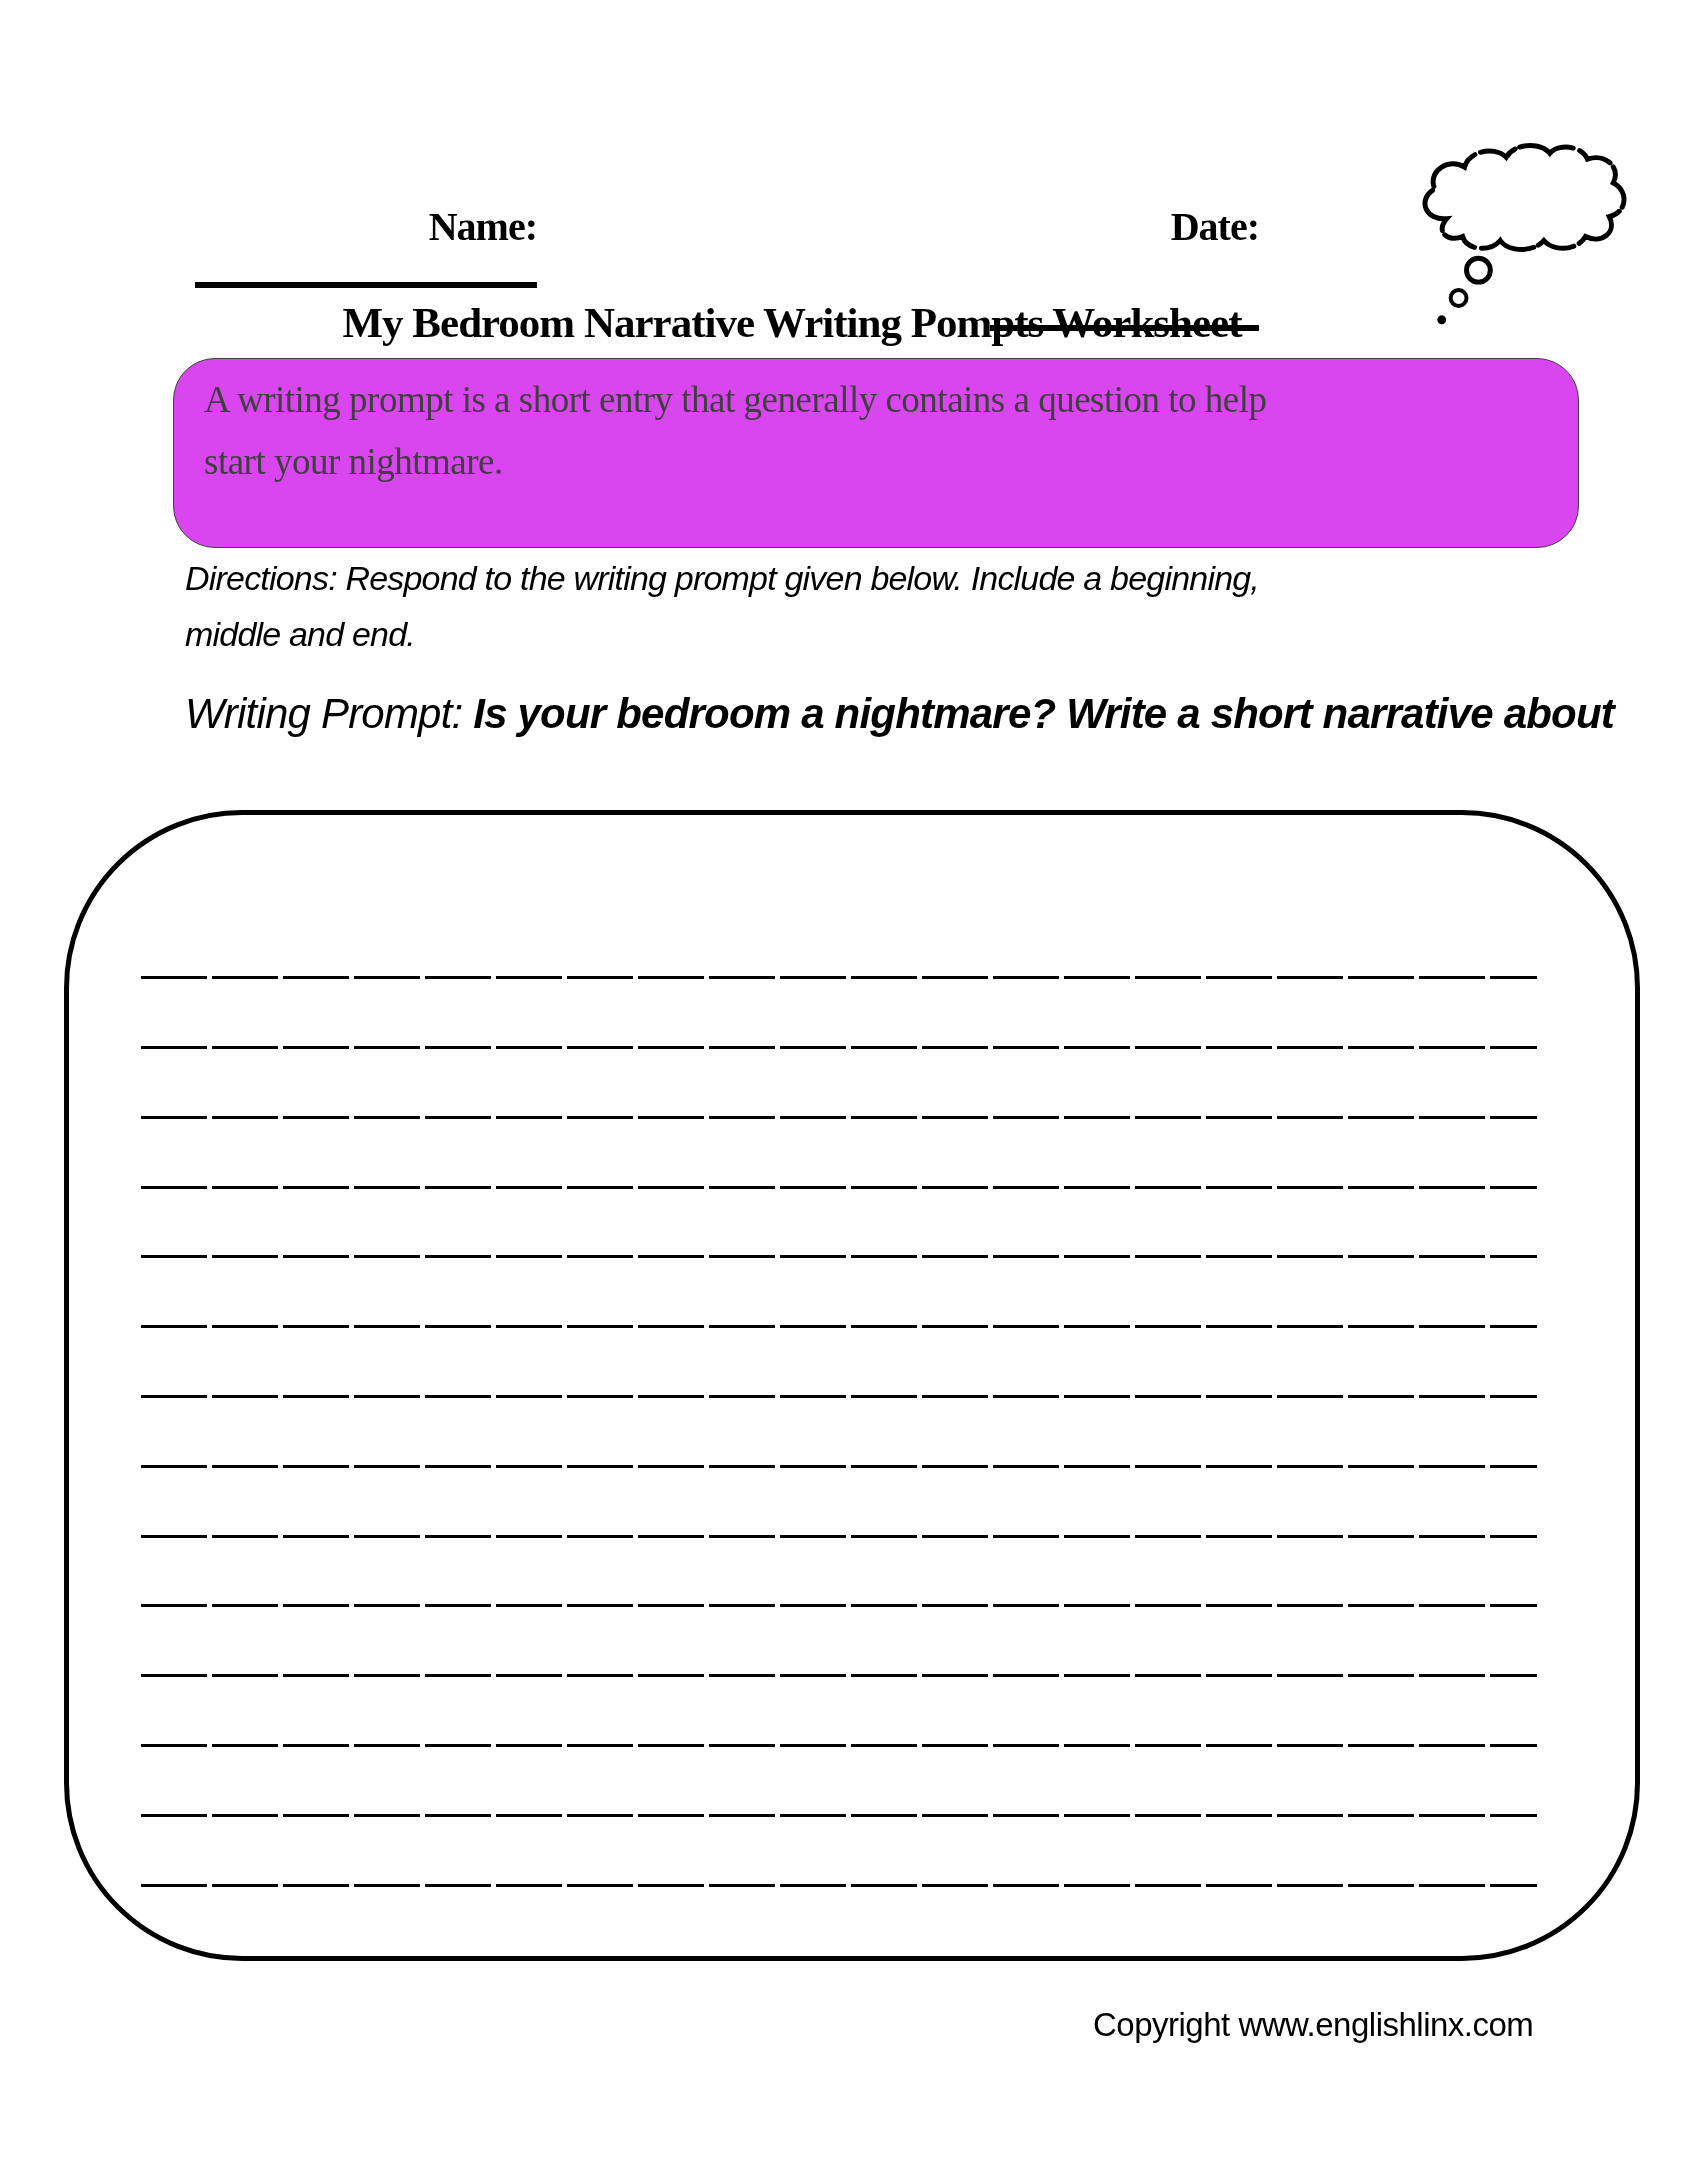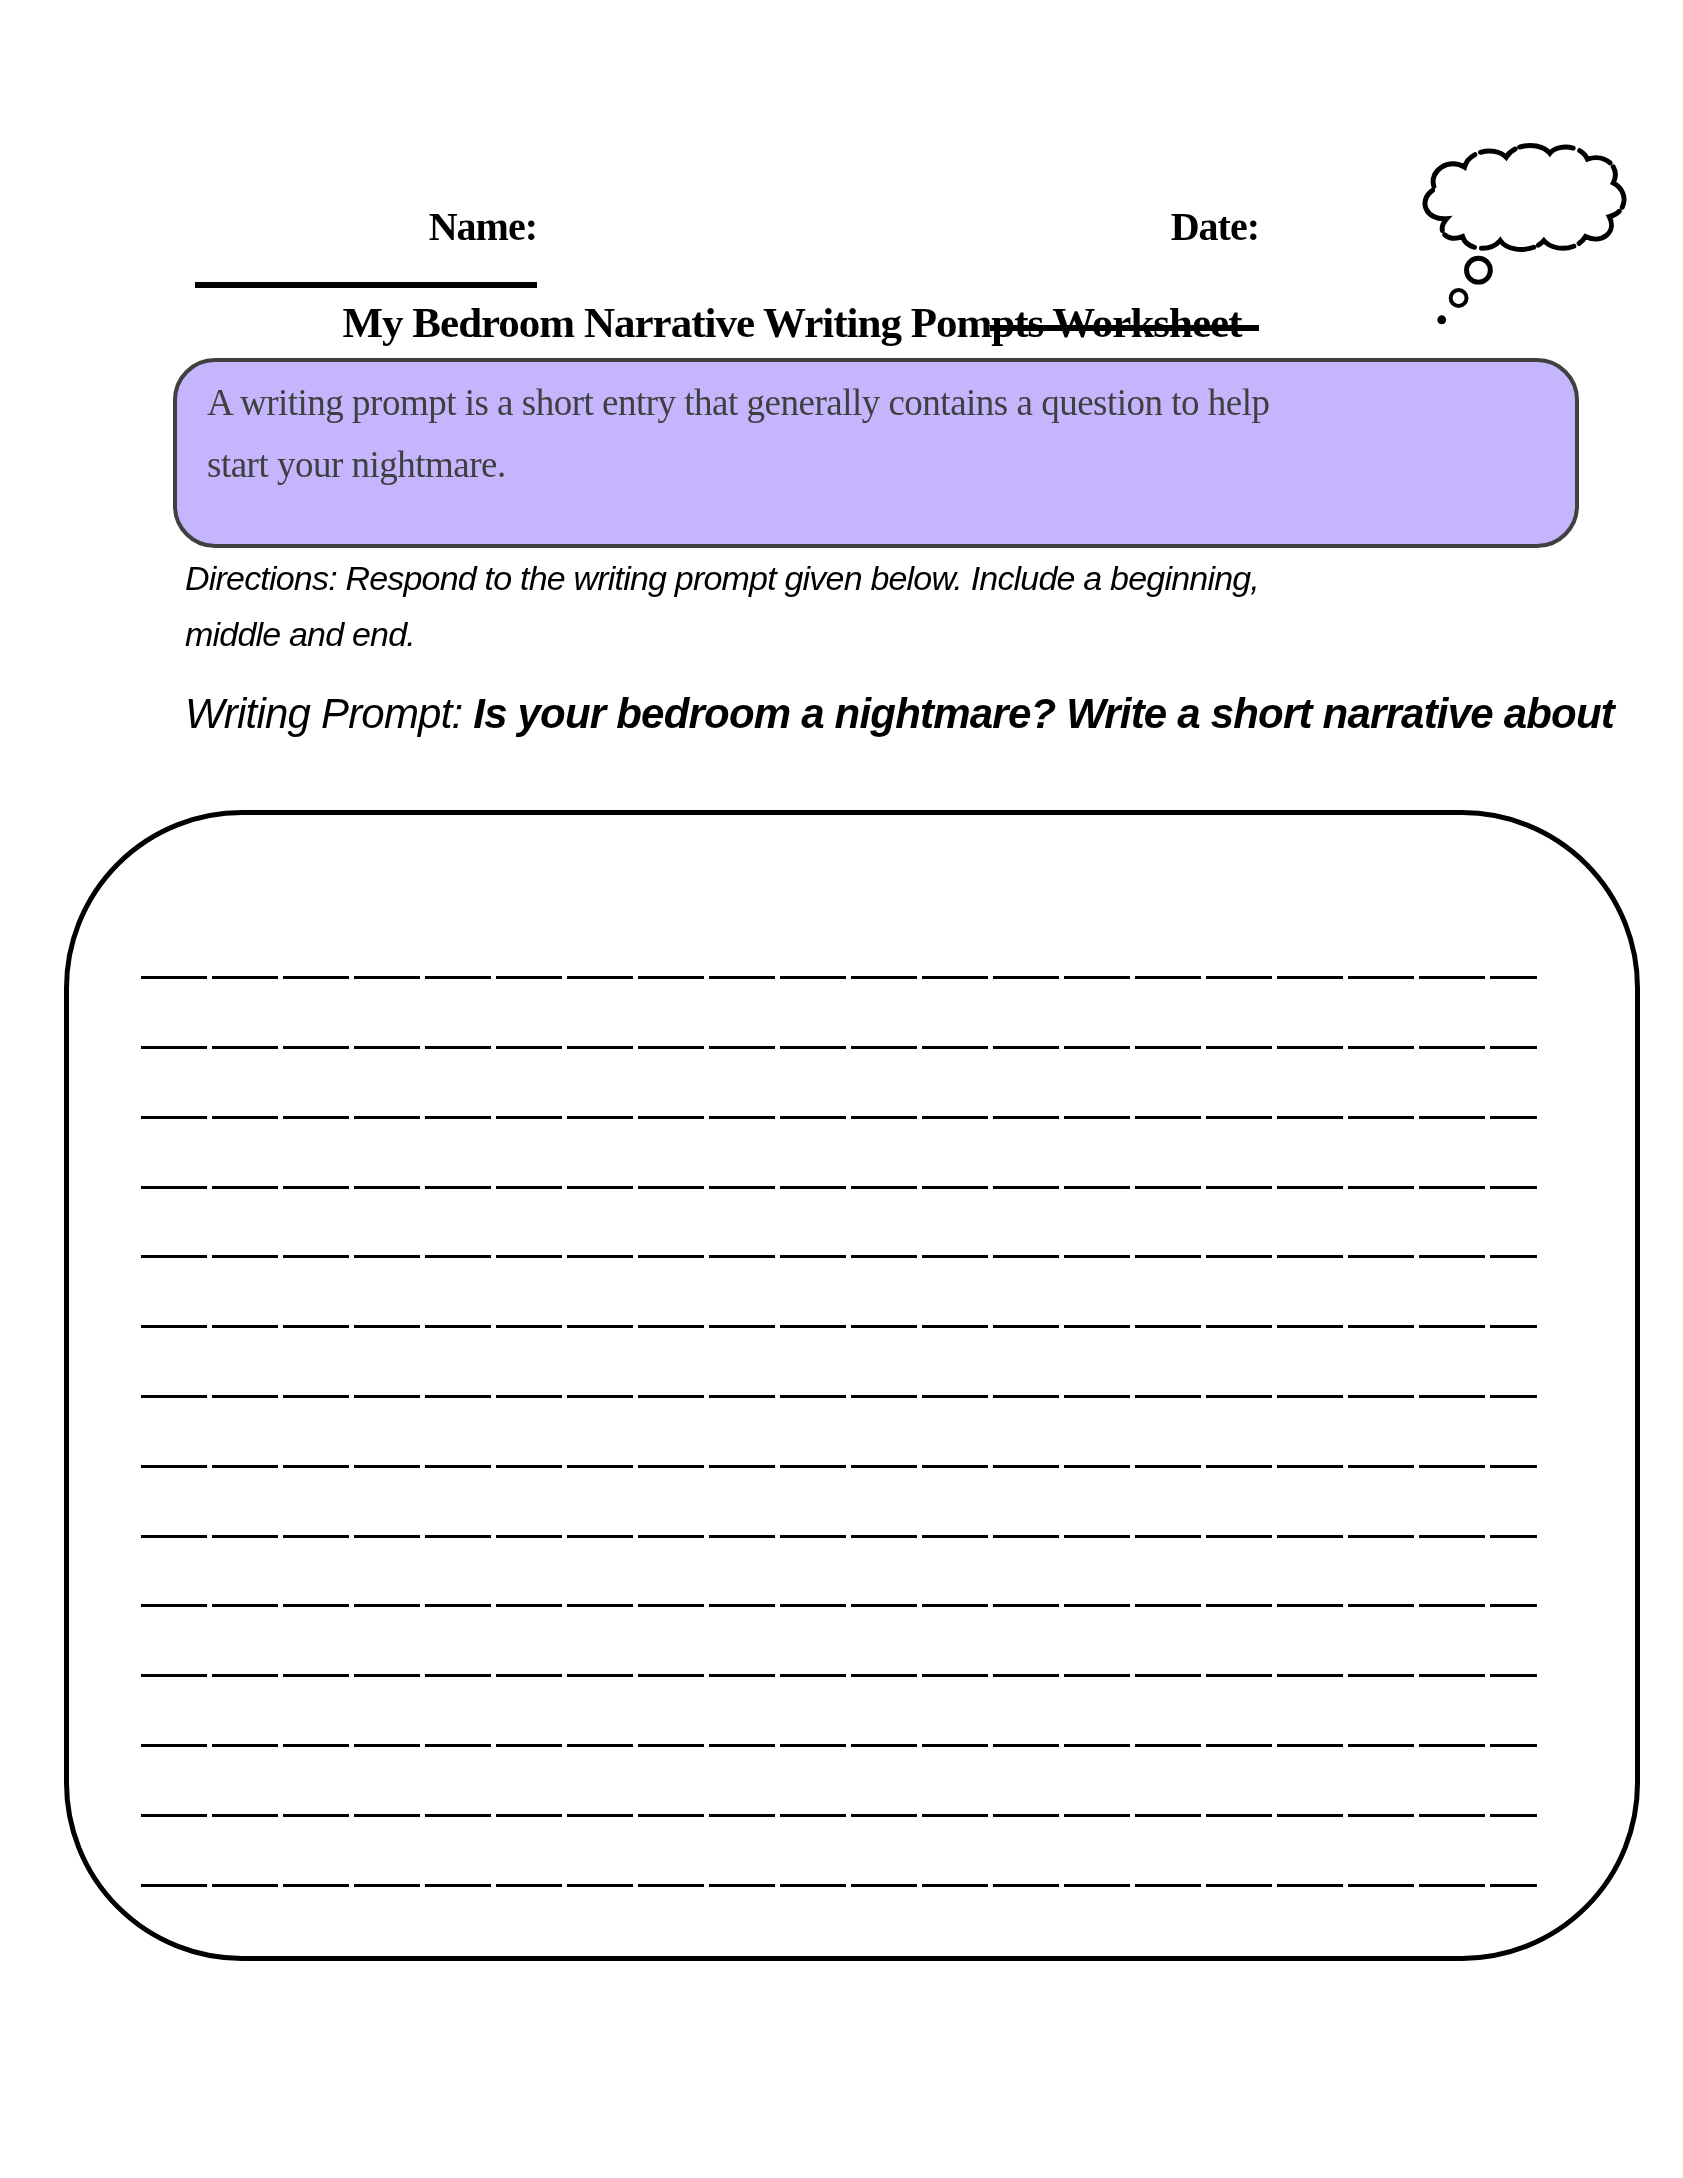--- a/index.html
+++ b/index.html
@@ -48,28 +48,28 @@
     font-size: 43px;
     letter-spacing: -1px;
     margin-top: 20px;
   }
 
   
   .intro-box {
     position: absolute;
     left: 173px; top: 358px;
     width: 1406px; height: 190px;
-    border: 4px solid #404040;
+    border: 1px solid #404040;
     border-radius: 42px;
     padding: 10px 36px 0 30px;
     color: #3f3f3f;
     font-size: 37px;
     line-height: 62px;
     letter-spacing: -0.5px;
-    background: #c4b5fd;
+    background: #d946ef;
   }
   .intro-box .line { white-space: nowrap; }
 
   
   .sans {
     font-family: "Liberation Sans", sans-serif;
     letter-spacing: -0.8px;
   }
   .directions {
     position: absolute;
@@ -173,15 +173,16 @@
       <div class="rule" style="top: 1395px;"></div>
       <div class="rule" style="top: 1465px;"></div>
       <div class="rule" style="top: 1535px;"></div>
       <div class="rule" style="top: 1604px;"></div>
       <div class="rule" style="top: 1674px;"></div>
       <div class="rule" style="top: 1744px;"></div>
       <div class="rule" style="top: 1814px;"></div>
       <div class="rule" style="top: 1884px;"></div>
     </div>
 
+  <div class="copyright sans">Copyright www.englishlinx.com</div>
 
 </div>
 
 
 </body></html>

